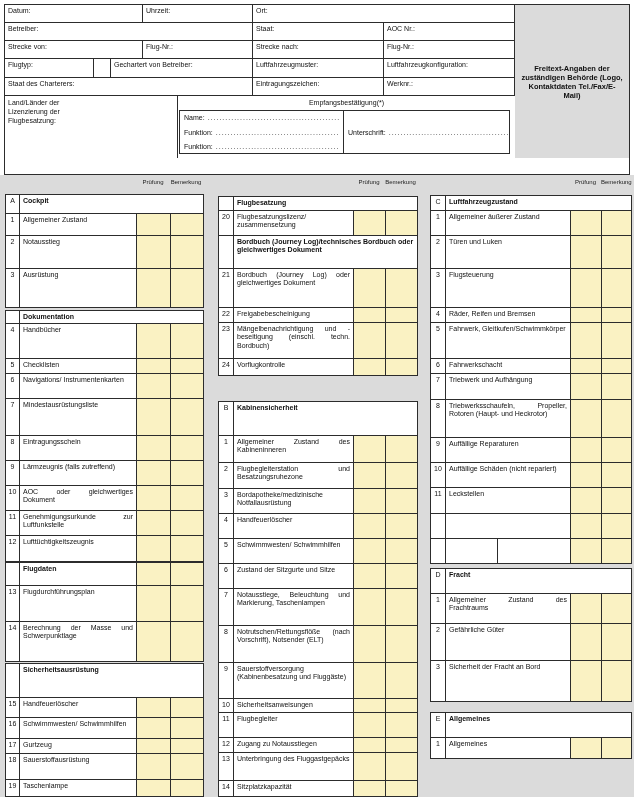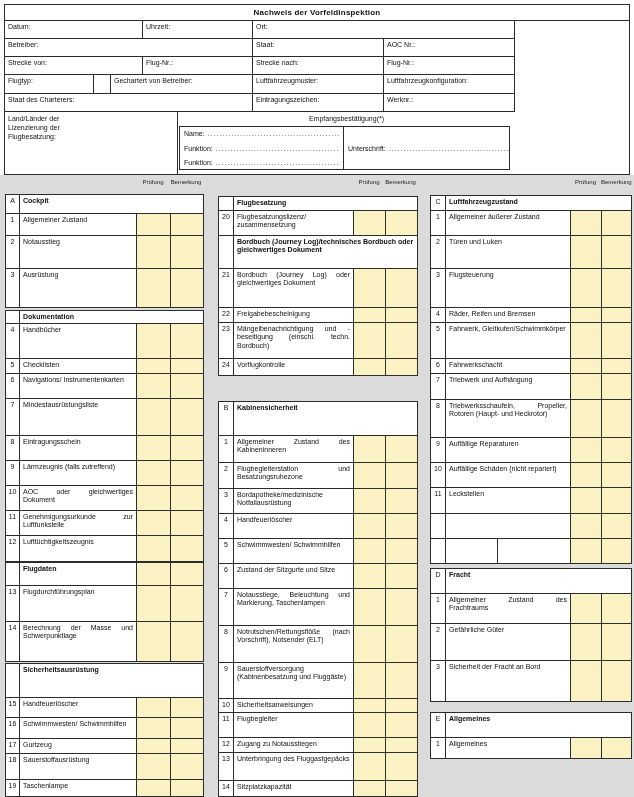--- a/index.html
+++ b/index.html
@@ -40,21 +40,20 @@
   .cyell { background:#faf2c3; }
   .colhead { position:absolute; top:178px; height:9px; font-size:6px; line-height:9px; text-align:center; color:#222; }
 </style>
 </head>
 <body>
 
 <div id="page">
   <div class="graybg"></div>
 
   <div class="hdr">
-    <div class="htitle">Nachweis der Vorfeldinspektion</div>
     <div class="hbody">
       <div class="hleft">
         <div class="hrow" style="height:18px">
           <div class="hcell" style="width:138px">Datum:</div>
           <div class="hcell" style="width:110px">Uhrzeit:</div>
           <div class="hcell" style="width:262px">Ort:</div>
         </div>
         <div class="hrow" style="height:18px">
           <div class="hcell" style="width:248px">Betreiber:</div>
           <div class="hcell" style="width:131px">Staat:</div>
@@ -102,20 +101,21 @@
               <div class="sigcol">
                 <div class="dotline">
                     <span class="lbl">Unterschrift:</span>
                     <span class="dots">.......................................................</span>
                   </div>
               </div>
             </div>
           </div>
         </div>
       </div>
+      <div class="freetext">Freitext-Angaben der zuständigen Behörde (Logo, Kontaktdaten Tel./Fax/E-Mail)</div>
     </div>
   </div>
 
   <div id="checklist">
       <div class="colhead" style="width: 34px; left: 136px;">Prüfung</div>
       <div class="colhead" style="width: 32px; left: 170px;">Bemerkung</div>
       <div class="ctable" style="width: 199px; left: 5px; top: 194px;">
         <div class="crow" style="height: 19px;">
           <div class="cc cnum" style="width: 14px;">A</div>
           <div class="cc clabel bold" style="width: 183px;">Cockpit</div>

